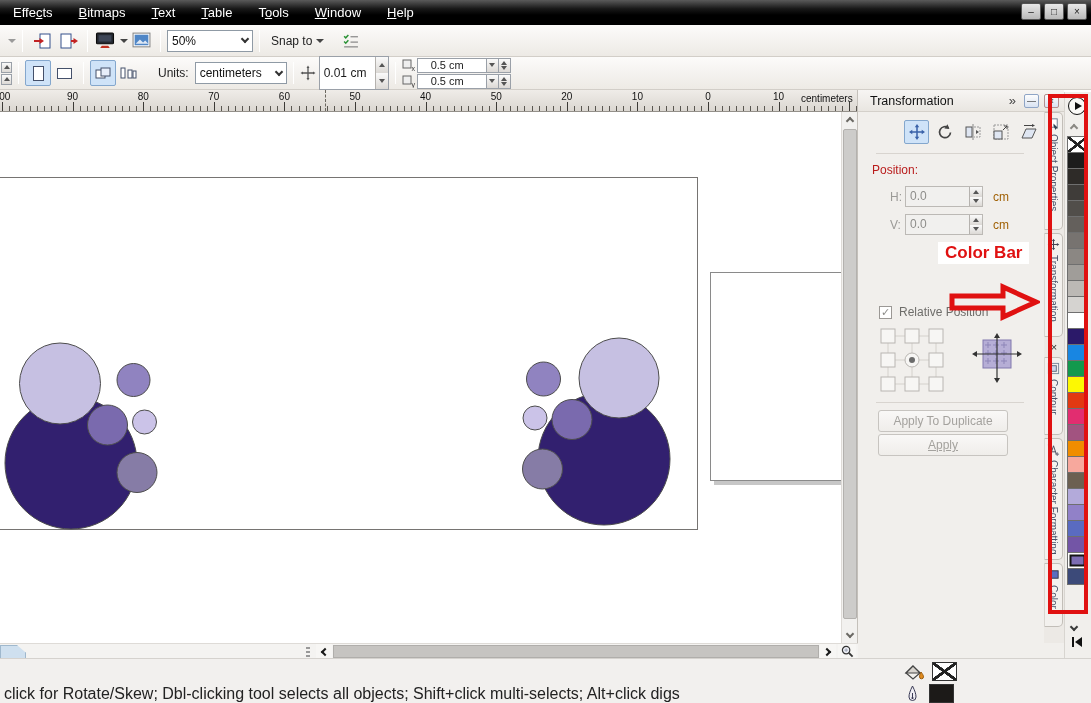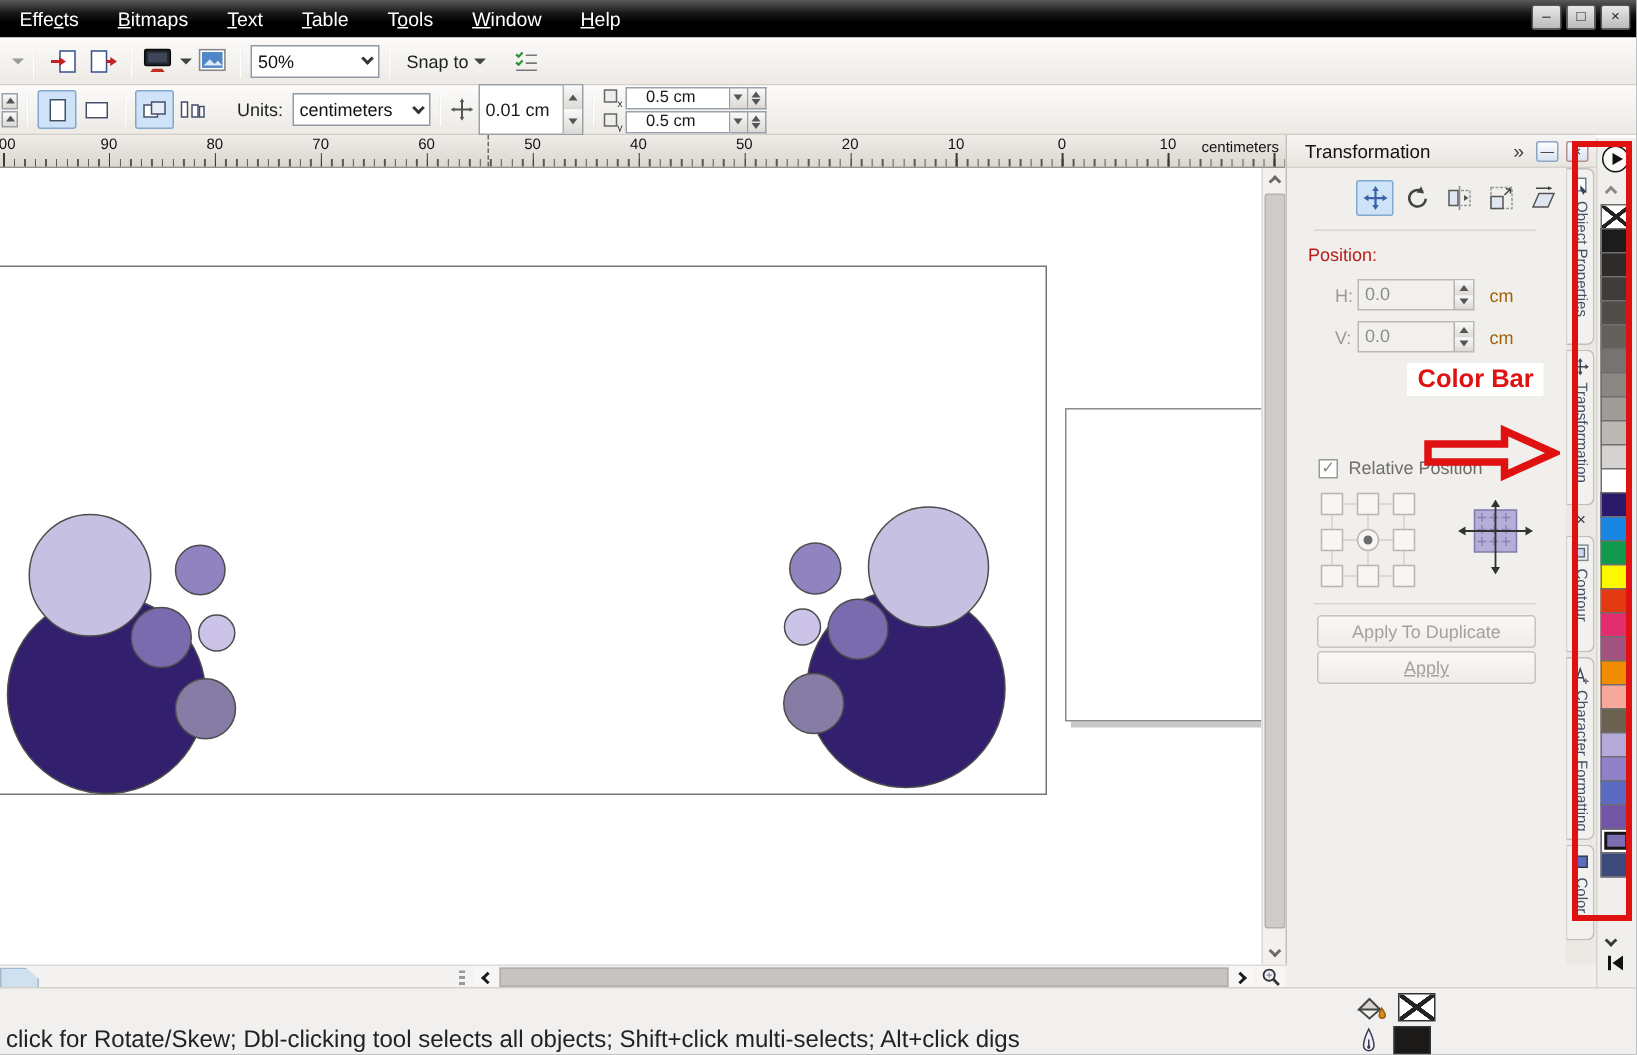--- a/index.html
+++ b/index.html
@@ -93,21 +93,21 @@
   .dk-divider{position:absolute;left:18px;width:148px;border-top:1px solid #d8d4cf;}
   .dk-poslabel{position:absolute;left:14px;top:73px;font-size:12px;color:#b91c1c;}
   .dk-row{position:absolute;left:0;width:100%;height:22px;}
   .dk-row .flab{position:absolute;left:32px;top:4px;color:#9b9a97;font-size:12px;}
   .dk-field{position:absolute;left:47px;top:0;width:78px;height:21px;background:#f1f0ee;border:1px solid #bcb9b5;display:flex;}
   .dk-field .val{flex:1;padding:2px 4px;color:#8e8d8a;font-size:12px;}
   .dk-unit{position:absolute;left:135px;top:4px;color:#a16207;font-size:12px;}
   .dk-check{position:absolute;left:21px;top:215px;display:flex;align-items:center;gap:7px;}
   .cbox{width:13px;height:13px;background:#fff;border:1px solid #9b9895;color:#8c8b88;font-size:11px;line-height:11px;text-align:center;}
   .dk-check .clab{font-size:12px;color:#6e6d6a;}
-  .apply-btn{position:absolute;left:20px;width:146px;height:22px;border:1px solid #c7c4c0;border-radius:3px;
+  .apply-btn{position:absolute;left:20px;width:130px;height:22px;border:1px solid #c7c4c0;border-radius:3px;
     background:linear-gradient(#f9f8f7,#efedea);color:#a4a29e;font-size:12px;text-align:center;line-height:20px;}
 
   
   .tabstrip{position:absolute;left:1044px;top:112px;width:20px;height:531px;display:flex;flex-direction:column;gap:3px;background:#ece9e5;}
   .vtab{width:19px;border:1px solid #c2beb8;border-left-color:#d8d5d0;border-radius:0 5px 5px 0;background:#f3f1ee;
     display:flex;flex-direction:column;align-items:center;padding-top:4px;gap:4px;overflow:hidden;flex:0 0 auto;}
   .vtab .vlbl{writing-mode:vertical-rl;font-size:10px;color:#474f66;white-space:nowrap;}
   .tab-close{height:14px;display:flex;align-items:center;justify-content:center;color:#333;font-size:11px;flex:0 0 auto;}
 
   

